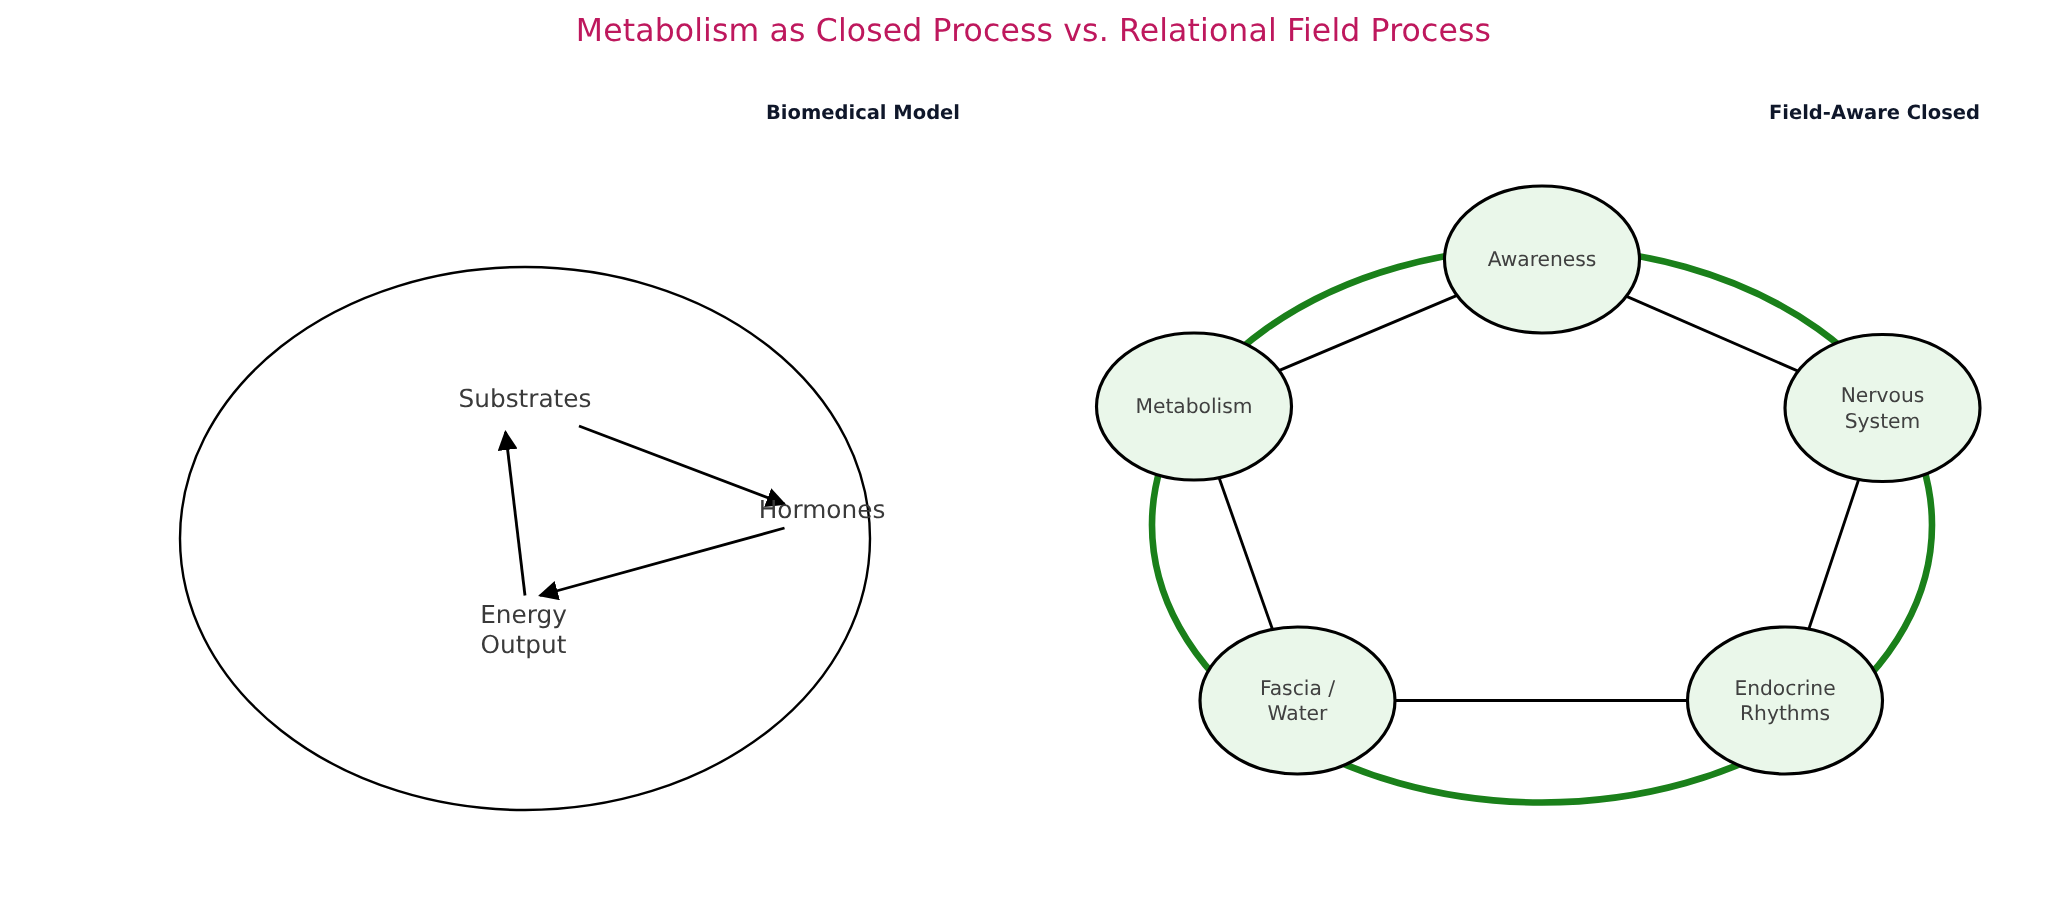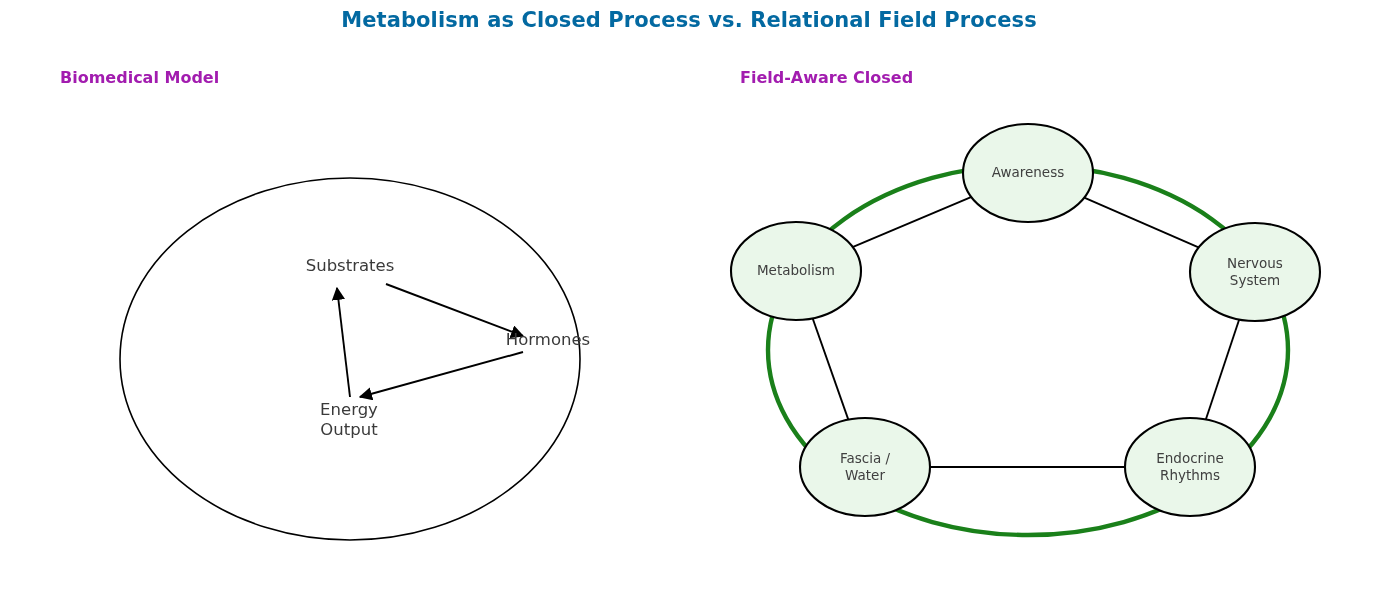--- a/index.html
+++ b/index.html
@@ -19,31 +19,31 @@
     background: #ffffff;
     overflow: hidden;
   }
   .figure-title {
     position: absolute;
     top: 8px;
     left: 0;
     width: 1378px;
     text-align: center;
     font-size: 21px;
-    font-weight: bold;
-    color: #0369a1;
+    font-weight: normal;
+    color: #be185d;
     letter-spacing: 0.1px;
   }
   .panel-title {
     position: absolute;
     top: 68px;
-    text-align: left;
-    font-size: 16px;
+    text-align: right;
+    font-size: 13px;
     font-weight: bold;
-    color: #a21caf;
+    color: #0f172a;
   }
   #panel-title-left  { left: 60px;  width: 580px; }
   #panel-title-right { left: 740px; width: 580px; }
 
   svg { position: absolute; top: 0; left: 0; }
 
   .closed-boundary {
     fill: none;
     stroke: #000000;
     stroke-width: 1.6;

